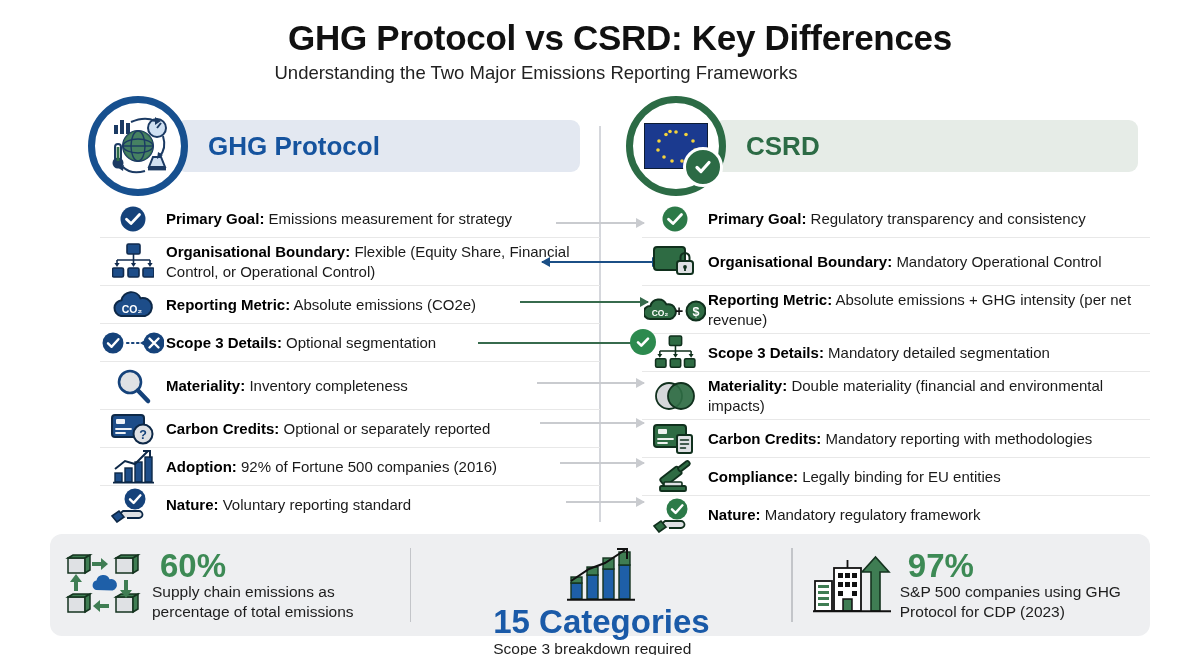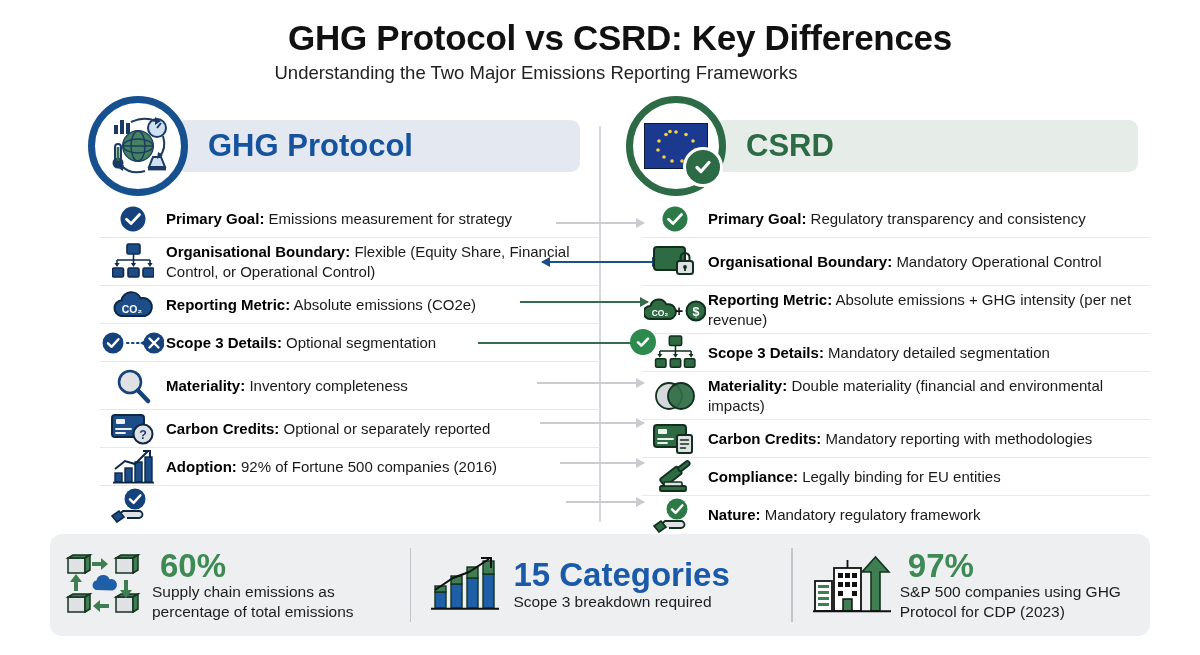--- a/index.html
+++ b/index.html
@@ -37,21 +37,21 @@
   .fw-badge.green { border: 7px solid #2c6b45; }
 
   .fw-bar {
     position: absolute; left: 88px; top: 24px; height: 52px;
     border-radius: 9px; display: flex; align-items: center;
     padding-left: 32px; z-index: 1;
   }
   .fw-header.left  .fw-bar { width: 404px; background: #e3e8f1; }
   .fw-header.right .fw-bar { width: 424px; background: #e6ece7; }
 
-  .fw-name { font-size: 31px; font-weight: bold; }
+  .fw-name { font-size: 26px; font-weight: bold; }
   .fw-name.blue  { color: #15539e; }
   .fw-name.green { color: #2c6b45; }
 
   
   .check-badge {
     position: absolute; right: -4px; bottom: 2px;
     width: 40px; height: 40px; border-radius: 50%;
     background: #2c6b45; border: 3px solid #ffffff;
     display: flex; align-items: center; justify-content: center; z-index: 5;
   }
@@ -120,21 +120,21 @@
   }
   .stat { display: flex; align-items: center; height: 76px; padding: 0 6px; }
   .stat .sicon { width: 96px; min-width: 96px; display: flex; align-items: center; justify-content: center; }
   .stat .sbody { display: flex; flex-direction: column; justify-content: center; }
   .stat .snum { font-size: 33px; font-weight: bold; line-height: 1.02; }
   .stat .snum.green { color: #3d8a55; margin-left: 8px; }
   .stat .snum.blue  { color: #1a5aa8; }
   .stat .slabel { font-size: 15.5px; color: #1d1d1d; line-height: 1.2; margin-top: 1px; }
   .vsep { width: 1.4px; height: 74px; background: #c3c5c9; }
   .stat-1 { width: 360px; }
-  .stat-2 { width: 380px; }
+  .stat-2 { width: 380px; flex-direction: column; }
   .stat-3 { width: 348px; padding-left: 11px; }
 </style>
 </head>
 <body>
 
 <div class="page">
 
   <div class="title">GHG Protocol vs CSRD: Key Differences</div>
   <div class="subtitle">Understanding the Two Major Emissions Reporting Frameworks</div>
 
@@ -383,20 +383,24 @@
 
     <div class="row h-a" style="border-bottom:none;">
       <div class="icon-cell">
         <svg width="44" height="36" viewBox="0 0 44 36">
           <circle cx="24" cy="12" r="10.5" fill="#15427a"></circle>
           <path d="M19 12.3 L22.6 15.9 L29.4 8.3" stroke="#fff" stroke-width="2.4" fill="none" stroke-linecap="round" stroke-linejoin="round"></path>
           <path d="M4 31 L12 24 h16 a3.5 3.5 0 0 1 0 7 H16" fill="#dfe1e4" stroke="#0d2847" stroke-width="1.8" stroke-linejoin="round"></path>
           <path d="M1 29 l7 -5 l5 6 l-7 5 z" fill="#1d4d89" stroke="#0d2847" stroke-width="1.6"></path>
         </svg>
       </div>
+      <div class="txt">
+        <b>Nature:</b> 
+        <span>Voluntary reporting standard</span>
+      </div>
     </div>
   </div>
 
   <div class="col right">
 
     <div class="row h-a">
       <div class="icon-cell">
         <svg width="30" height="30" viewBox="0 0 30 30">
           <circle cx="15" cy="15" r="12.5" fill="#2c7a48"></circle>
           <path d="M8.5 15.3 L13 19.6 L21.5 10.5" stroke="#fff" stroke-width="2.8" fill="none" stroke-linecap="round" stroke-linejoin="round"></path>

